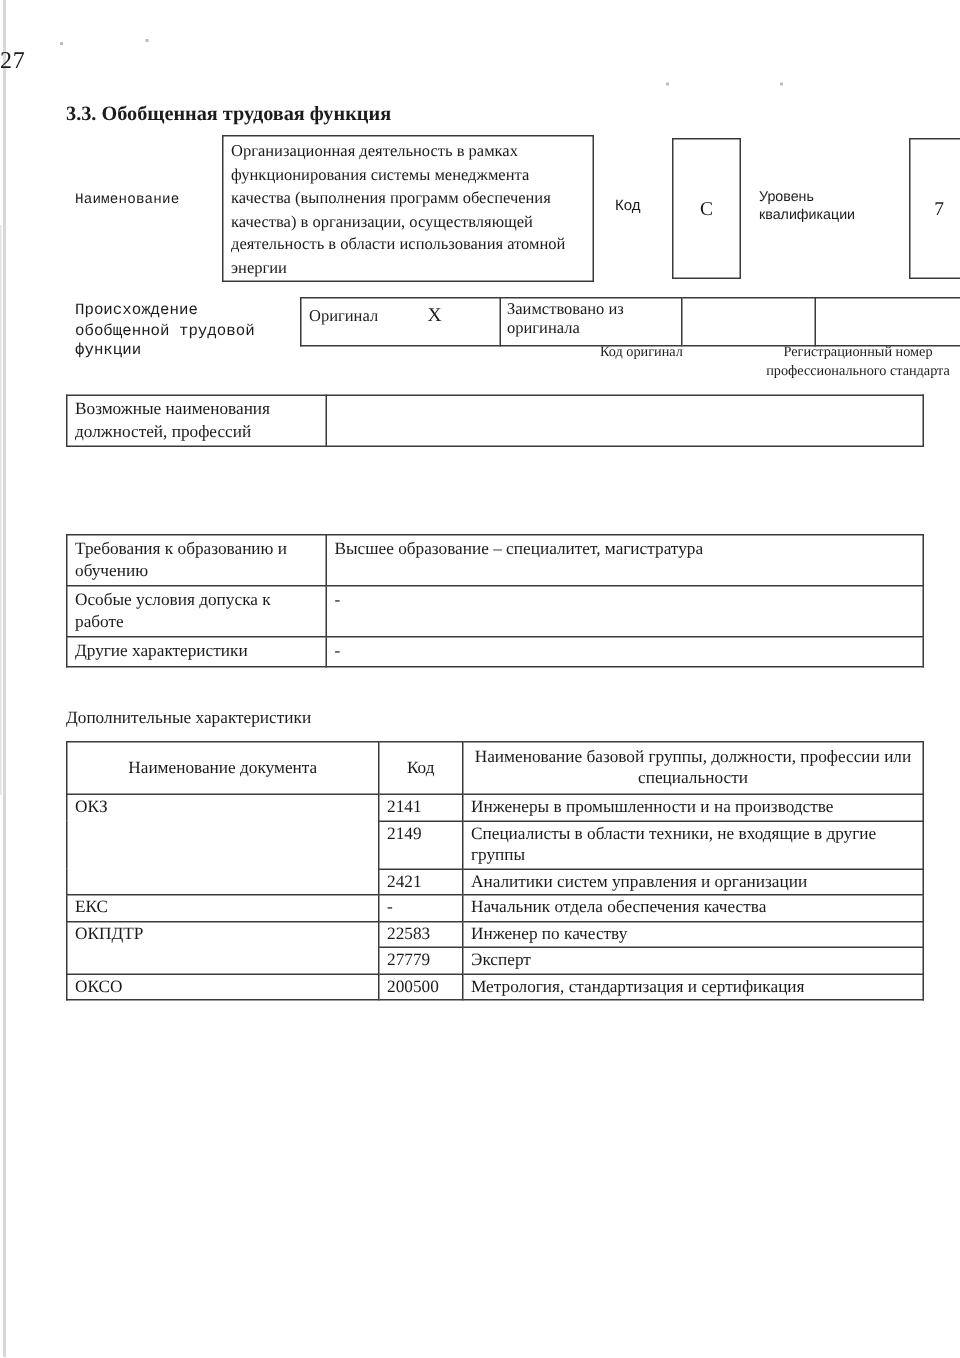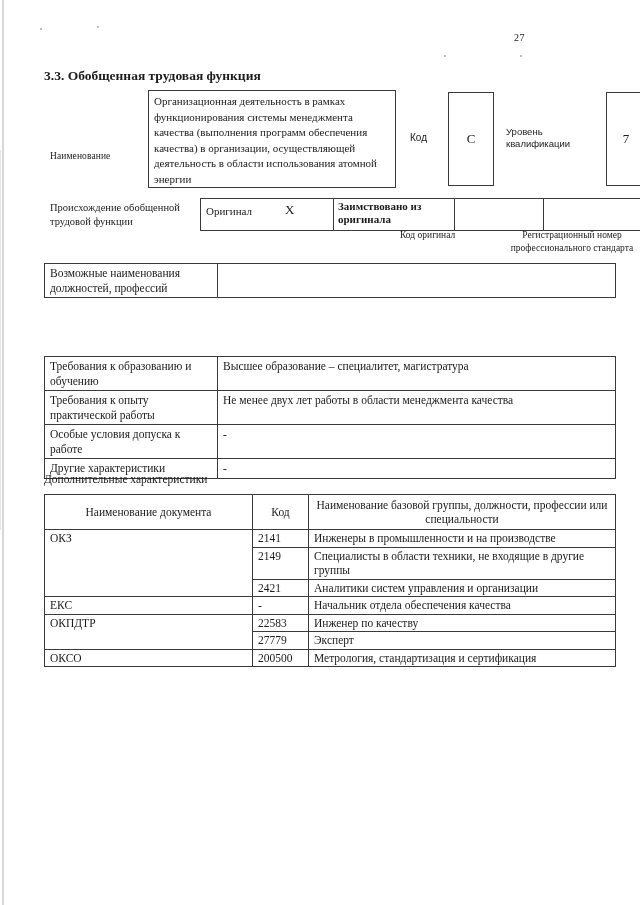--- a/index.html
+++ b/index.html
@@ -30,45 +30,44 @@
   }
   .speck {
     position: absolute;
     background: #bdbdbd;
   }
 
   .page-number {
     position: absolute;
     left: 0; top: 32px;
     width: 525px;
-    text-align: right;
-    font-size: 10px;
+    text-align: left;
+    font-size: 16px;
     letter-spacing: 0.5px;
   }
 
   .section-heading {
     position: absolute;
     left: 44px; top: 68px;
     font-size: 13.5px;
     font-weight: bold;
   }
 
   
   .block-naim {
     position: absolute;
     left: 44px; top: 90px;
     width: 572px; height: 100px;
   }
   .lbl-naimenovanie {
     position: absolute;
     left: 6px; top: 37px;
     font-size: 9.5px;
-    font-family: Liberation Serif, serif;
+    font-family: Liberation Mono, monospace;
     letter-spacing: 0.1px;
-    margin-top: 24px;
   }
   .box-name {
     position: absolute;
     left: 104px; top: 0;
     width: 248px; height: 98px;
     border: 1px solid #3a3a3a;
     box-sizing: border-box;
     padding: 3px 5px 0 5px;
     font-size: 11px;
     line-height: 15.6px;
@@ -116,20 +115,21 @@
     position: absolute;
     left: 44px; top: 198px;
     width: 572px;
   }
   .lbl-origin {
     position: absolute;
     left: 6px; top: 3px;
     width: 150px;
     font-size: 10.5px;
     line-height: 13.5px;
+    font-family: Liberation Mono, monospace;
   }
   .origin-table {
     position: absolute;
     left: 156px; top: 0;
     width: 416px;
     border-collapse: collapse;
     table-layout: fixed;
   }
   .origin-table td {
     border: 1px solid #3a3a3a;
@@ -138,21 +138,21 @@
     padding: 1px 4px;
     vertical-align: top;
     line-height: 13px;
   }
   .cell-original {
     width: 124px;
     position: relative;
   }
   .cell-original .txt { position: absolute; left: 5px; top: 6px; }
   .cell-original .mark { position: absolute; left: 84px; top: 4px; font-size: 13px; }
-  .cell-zaim { width: 112px; font-weight: bold; }
+  .cell-zaim { width: 112px; }
   .cell-empty-1 { width: 80px; }
   .cell-empty-2 { width: 100px; }
 
   .origin-footnotes {
     position: absolute;
     left: 356px; top: 31px;
     width: 260px;
     font-size: 9.5px;
     line-height: 12px;
   }
@@ -285,24 +285,20 @@
   </tbody>
     </table>
 
   <table class="doc-table block-req">
     <tbody>
         <tr>
       <td class="k">Требования к образованию и обучению</td>
       <td>Высшее образование – специалитет, магистратура</td>
     </tr>
     <tr>
-      <td class="k">Требования к опыту практической работы</td>
-      <td>Не менее двух лет работы в области менеджмента качества</td>
-    </tr>
-    <tr>
       <td class="k">Особые условия допуска к работе</td>
       <td>-</td>
     </tr>
     <tr>
       <td class="k">Другие характеристики</td>
       <td>-</td>
     </tr>
   </tbody>
     </table>
 

